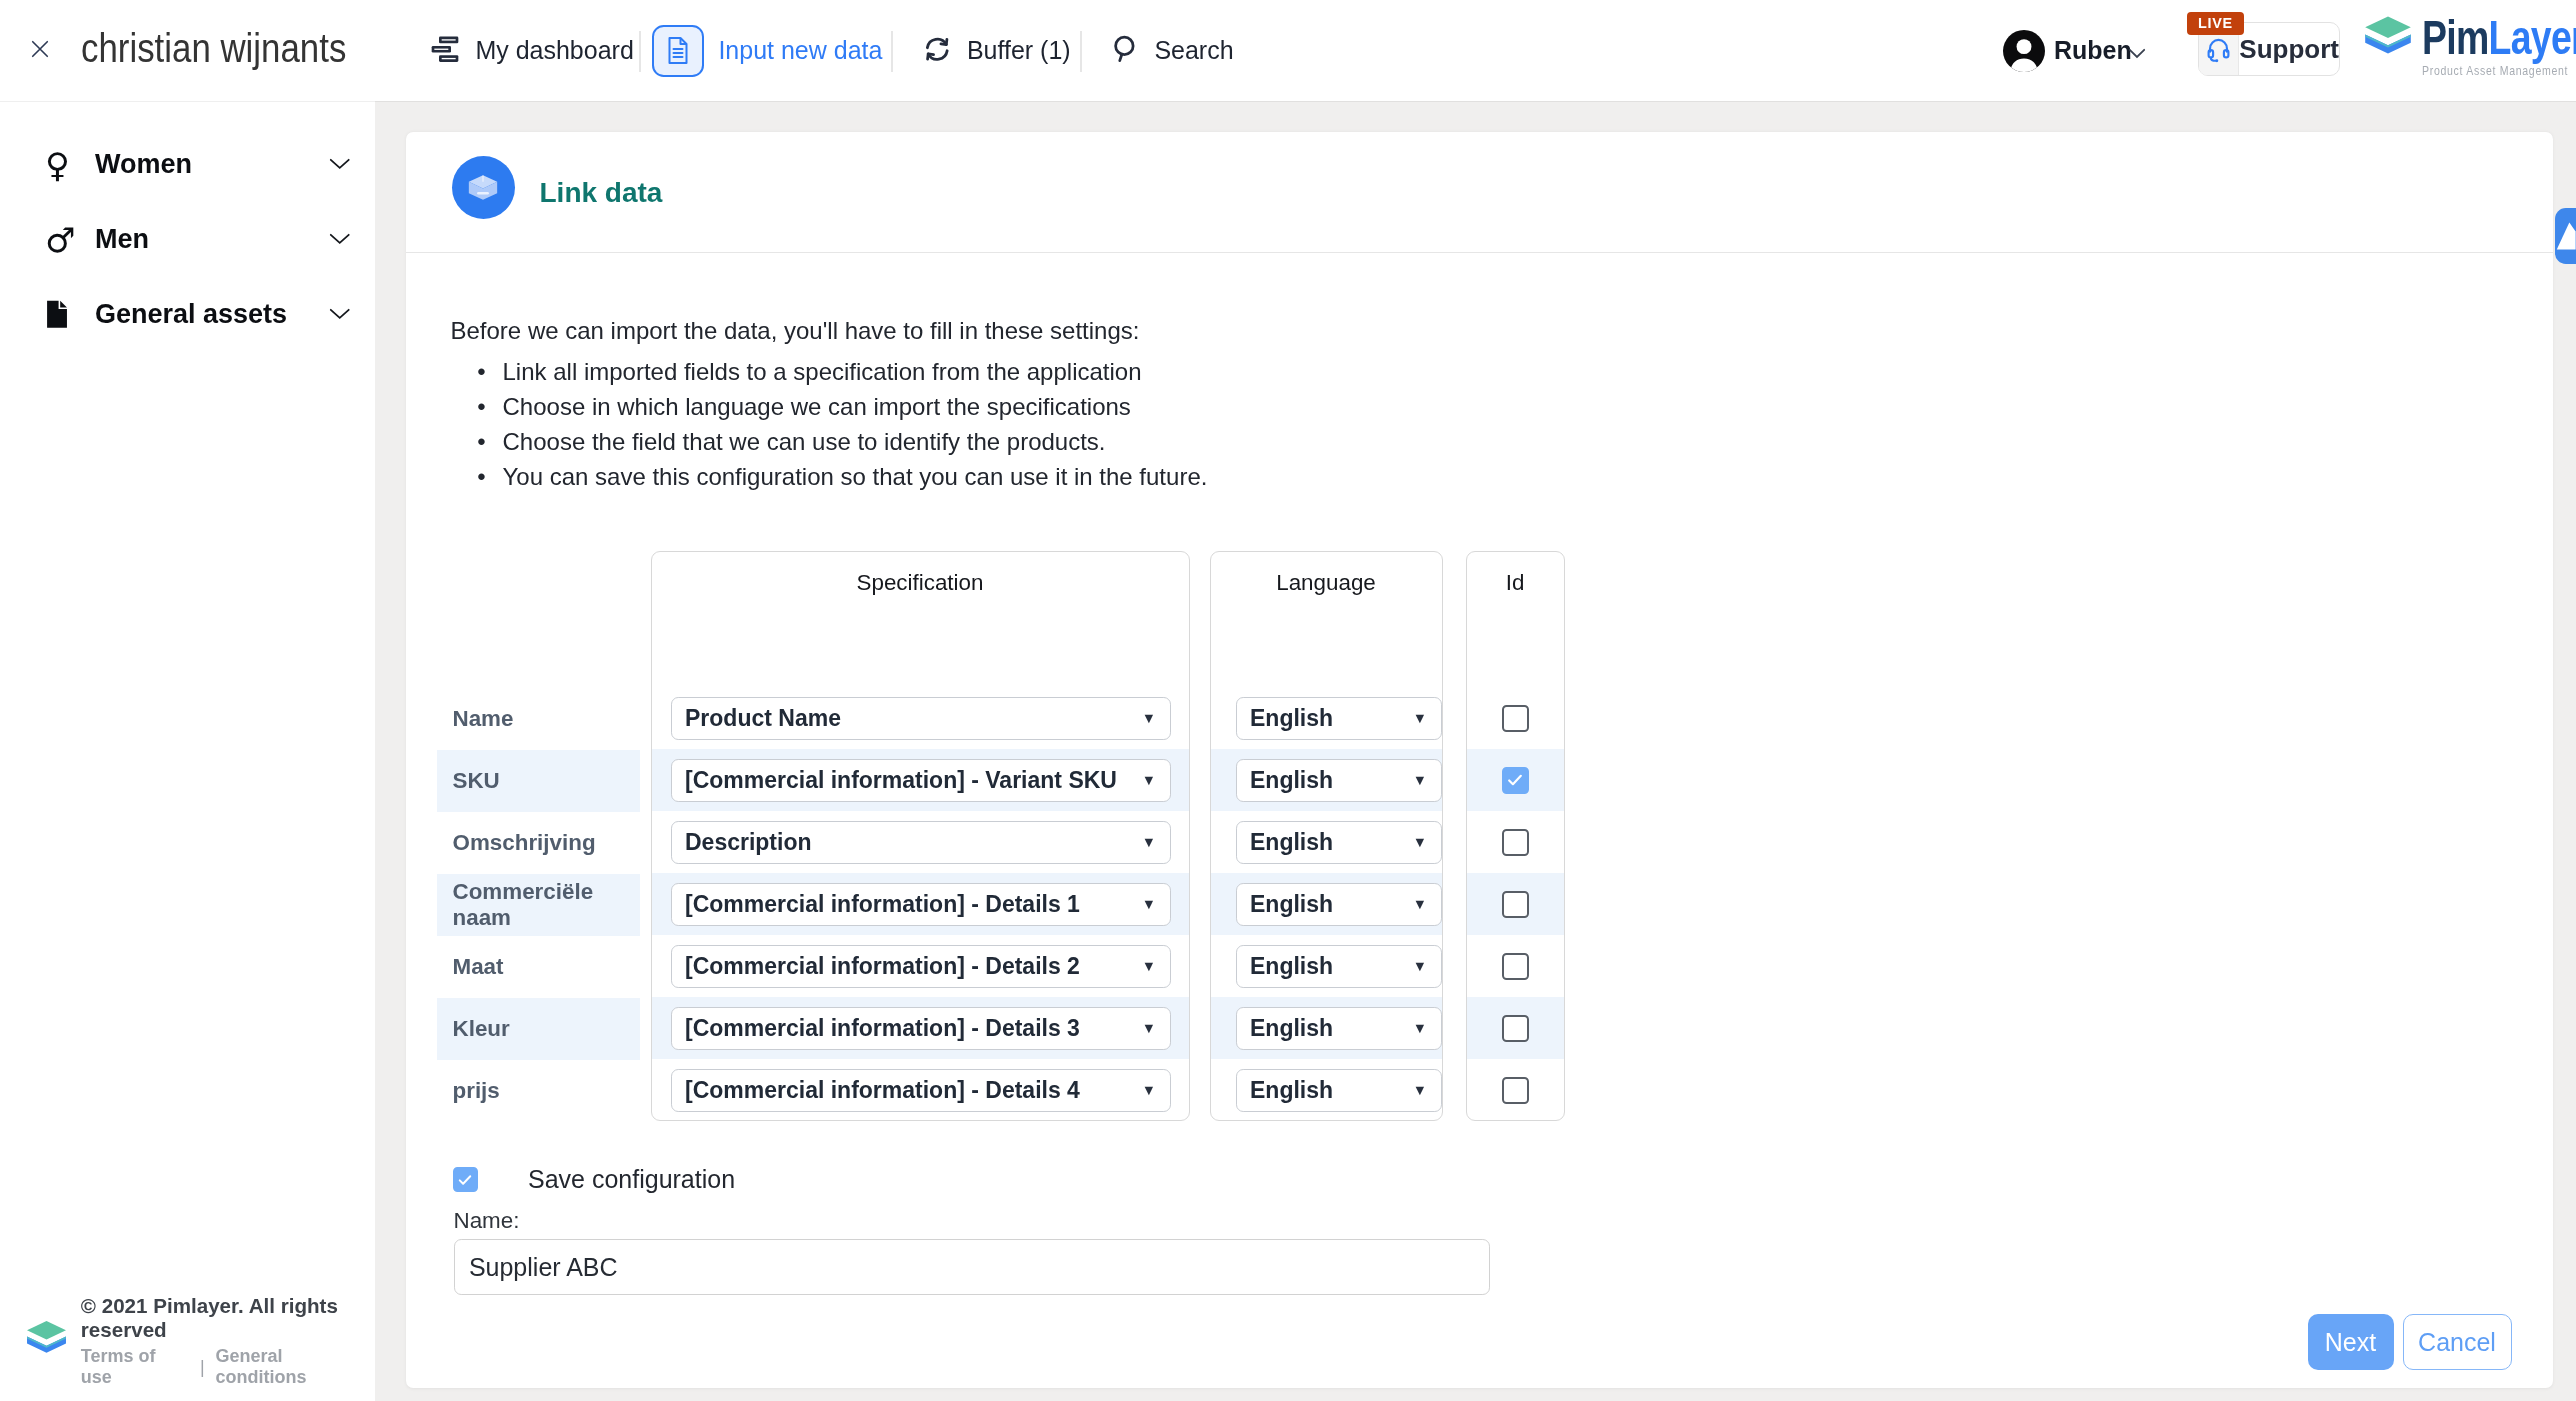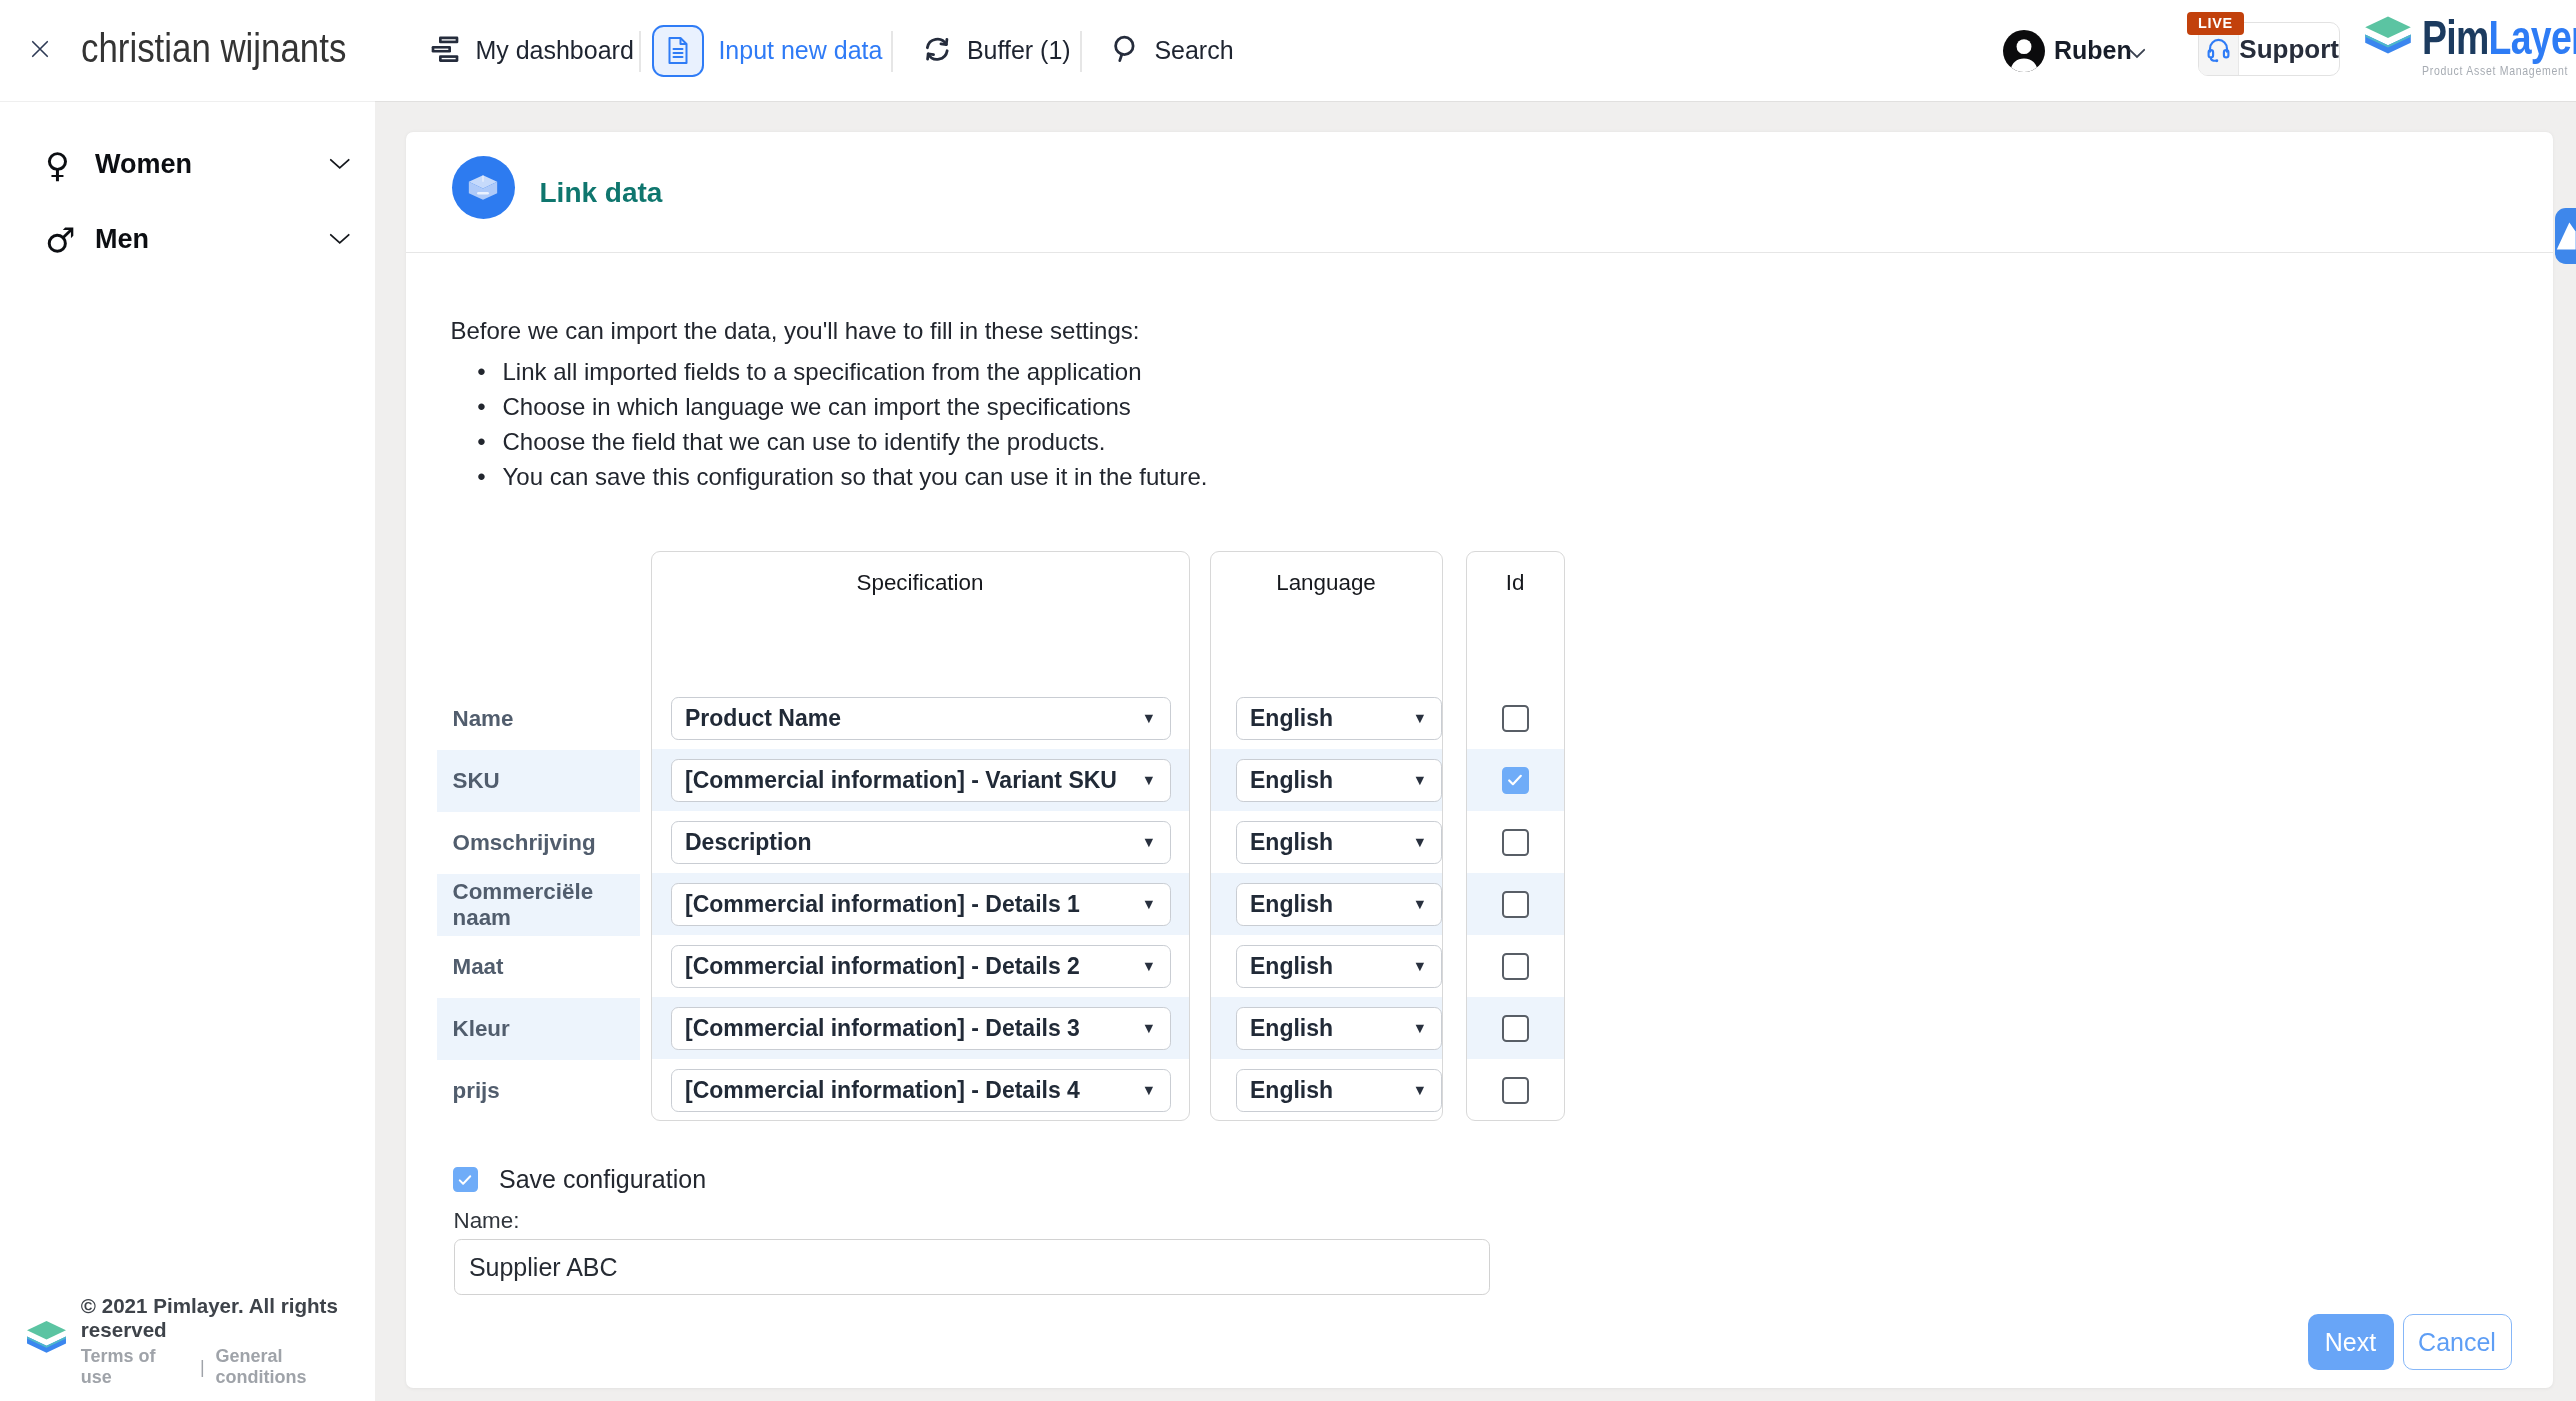--- a/index.html
+++ b/index.html
@@ -82,21 +82,21 @@
   .dd-text{flex:1;font-size:23px;color:#212A37;white-space:nowrap;overflow:hidden;font-weight:bold;}
   .dd-arrow{font-size:14.4px;color:#28303E;margin-left:9px;}
   .tbox-spec .dropdown{margin-left:19px;width:500px;}
   .tbox-lang .dropdown{margin-left:25px;width:228px;gap:16px;}
   .checkbox{width:27px;height:27px;border:2.2px solid #585E66;border-radius:4.5px;background:#fff;
             box-sizing:border-box;cursor:pointer;display:flex;align-items:center;justify-content:center;}
   .checkbox.checked{background:#6FACF8;border-color:#6FACF8;}
   .id-cell{justify-content:center;}
   
   .save-row{position:absolute;left:47px;top:1033px;display:flex;align-items:center;gap:21.5px;}
-  .save-label{font-size:25px;color:#23272F;}
+  .save-label{font-size:25px;color:#23272F;margin-left:29px;}
   .name-label{position:absolute;left:48px;top:1076px;font-size:22.4px;color:#30353C;}
   .name-input{position:absolute;left:48px;top:1107px;width:1036px;height:56px;border:1.8px solid #D2D2D2;
               border-radius:7.2px;box-sizing:border-box;font-size:25px;color:#262B33;padding:0 14.4px;
               font-family:"Liberation Sans",sans-serif;outline:none;}
   .btn{position:absolute;top:1182px;height:56px;border-radius:10px;font-size:25px;font-weight:400;
        display:flex;align-items:center;justify-content:center;cursor:pointer;box-sizing:border-box;}
   .btn-next{left:1902px;width:86px;background:#68A5F7;color:#fff;}
   .btn-cancel{left:1997px;width:109px;background:#fff;border:1.8px solid #86B7F8;color:#5E9EF5;}
   
   .edge-tab{position:absolute;left:2555px;top:208px;width:20.6px;height:56px;background:#3E87EB;
@@ -233,20 +233,34 @@
     </div>
     <div class="side-item">
       <span class="side-icon">♂</span>
       <span class="side-label">Men</span>
       <span class="side-chevron">
         <svg width="21.5" height="11.7" viewBox="0 0 24 13" fill="none" stroke="#15181D" stroke-width="2" stroke-linecap="round">
             <polyline points="2,2 12,11 22,2"></polyline>
           </svg>
       </span>
     </div>
+    <div class="side-item">
+      <span class="side-icon">
+        <svg width="23" height="30.5" viewBox="0 0 22 28">
+            <polygon points="2,1 13,1 13,9 21,9 21,27 2,27" fill="#0C0E12"></polygon>
+            <polygon points="14.5,1 21,7.5 14.5,7.5" fill="#0C0E12"></polygon>
+          </svg>
+      </span>
+      <span class="side-label">General assets</span>
+      <span class="side-chevron">
+        <svg width="21.5" height="11.7" viewBox="0 0 24 13" fill="none" stroke="#15181D" stroke-width="2" stroke-linecap="round">
+            <polyline points="2,2 12,11 22,2"></polyline>
+          </svg>
+      </span>
+    </div>
   </div>
   <div class="side-footer">
     <span>
       <svg width="47" height="41" viewBox="0 0 44 40">
           <polygon points="22,2 41,11 22,20 3,11" fill="#5BC4A2"></polygon>
           <polygon points="3,17 22,26 41,17 41,24 22,33 3,24" fill="#3B86EF"></polygon>
           <polygon points="3,17 22,26 41,17 41,19 22,28 3,19" fill="#4FB9C9"></polygon>
         </svg>
     </span>
     <span class="footer-text">

